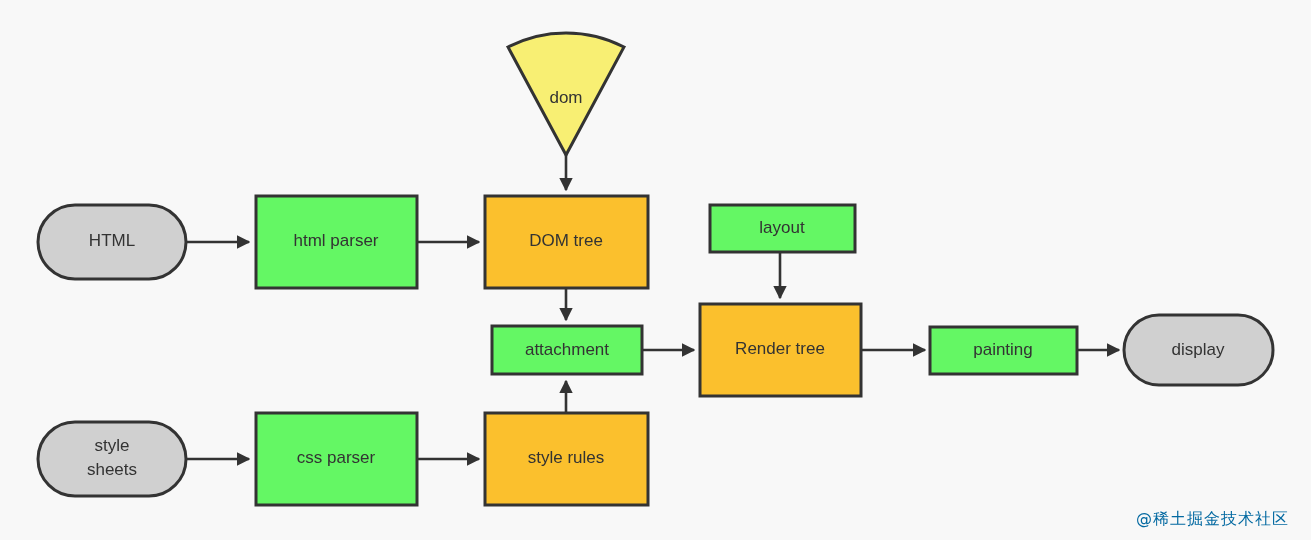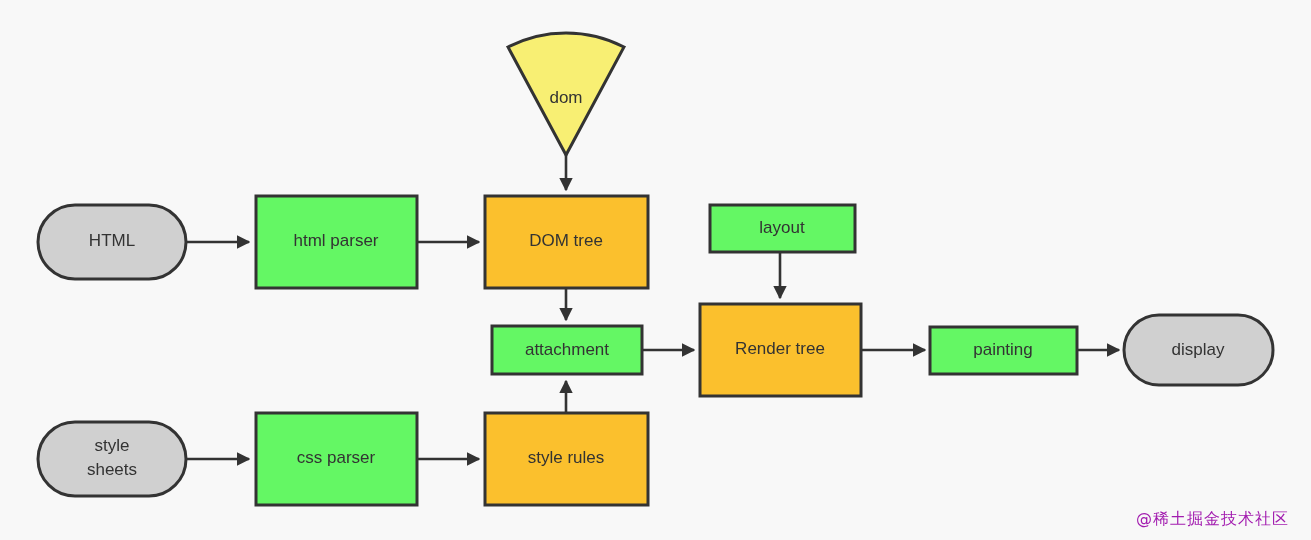--- a/index.html
+++ b/index.html
@@ -42,21 +42,21 @@
   }
   .edge-line {
     stroke: #333333;
     stroke-width: 2.6;
     fill: none;
   }
   .watermark {
     position: absolute;
     right: 22px;
     bottom: 10px;
-    color: #a21caf;
+    color: #0369a1;
     font-family: "DejaVu Sans", sans-serif;
     font-size: 16px;
     letter-spacing: 1px;
     white-space: nowrap;
     user-select: none;
   }
 </style>
 </head>
 <body>
 

